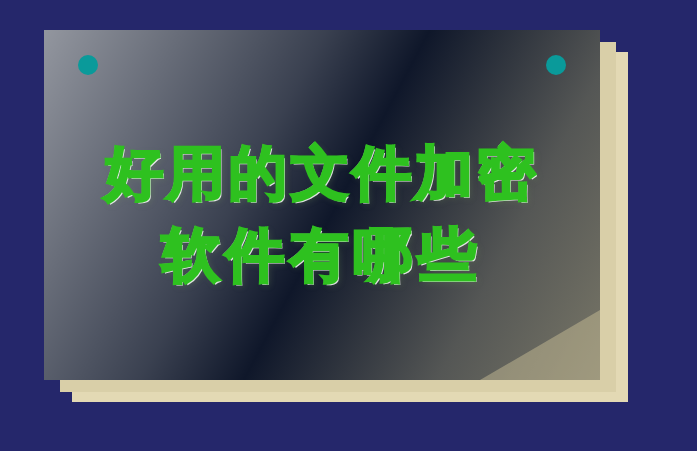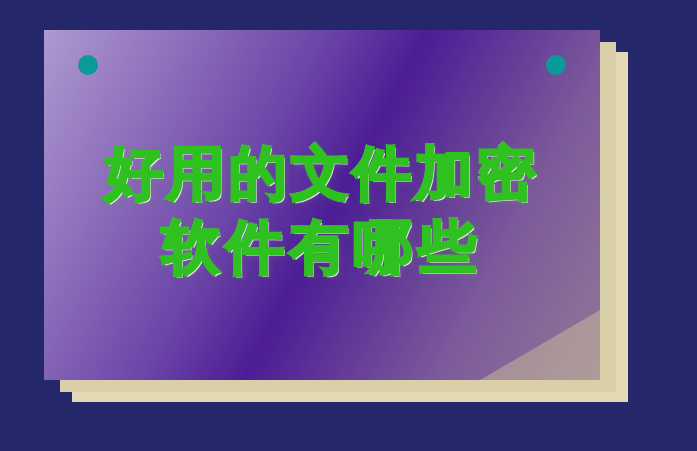--- a/index.html
+++ b/index.html
@@ -38,21 +38,21 @@
     background: #d9cfa8;
   }
 
   
   .card {
     position: absolute;
     left: 44px;
     top: 30px;
     width: 556px;
     height: 350px;
-    background: #4c1d95;
+    background: #0f172a;
     background-image: linear-gradient(135deg, #fbf7e4 0%, #f7f2d8 45%, # efe9c9 70%, #e9e2c0 100%);
     overflow: hidden;
   }
   .card-sheen {
     position: absolute;
     left: 0;
     top: 0;
     width: 100%;
     height: 100%;
     background: linear-gradient(118deg, rgba(255,255,255,0.55) 0%, rgba(255,255,255,0.18) 38%, rgba(222,213,173,0.0) 52%, rgba(214,205,165,0.35) 78%, rgba(205,195,152,0.55) 100%);
@@ -96,20 +96,21 @@
     color: #2ec11f;
     -webkit-text-stroke: 3px #2ec11f;
     text-shadow:
       2px 2px 0 rgba(255,255,255,0.85),
       -1px -1px 0 rgba(255,255,255,0.6),
       3px 3px 6px rgba(120,150,90,0.25);
     white-space: nowrap;
   }
   .title-line.second {
     letter-spacing: 6px;
+    margin-top: 8px;
   }
 </style>
 </head>
 <body>
 
 <div class="stage">
 
   <div class="card-shadow-back"></div>
   <div class="card-shadow-mid"></div>
 

